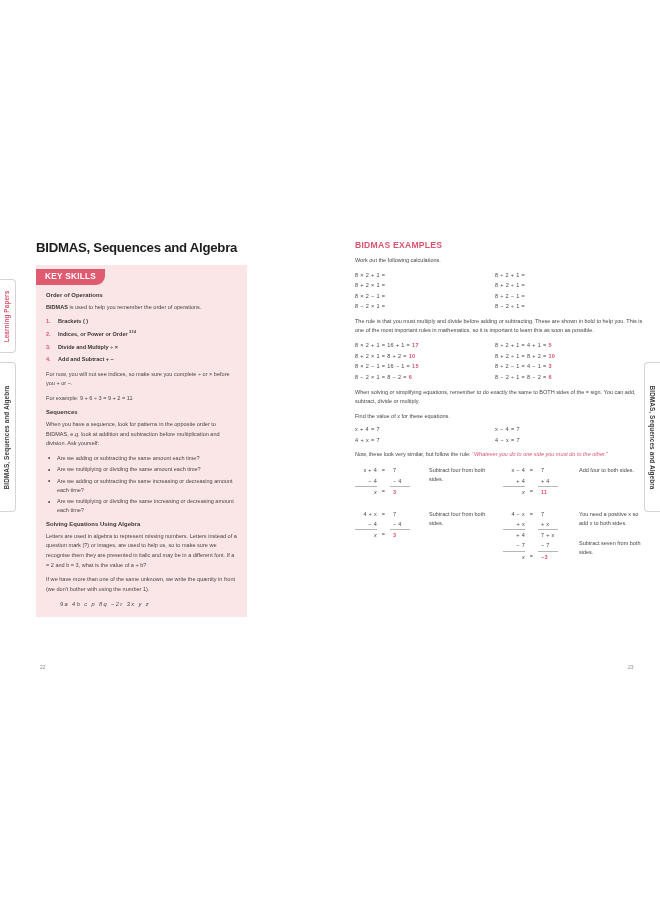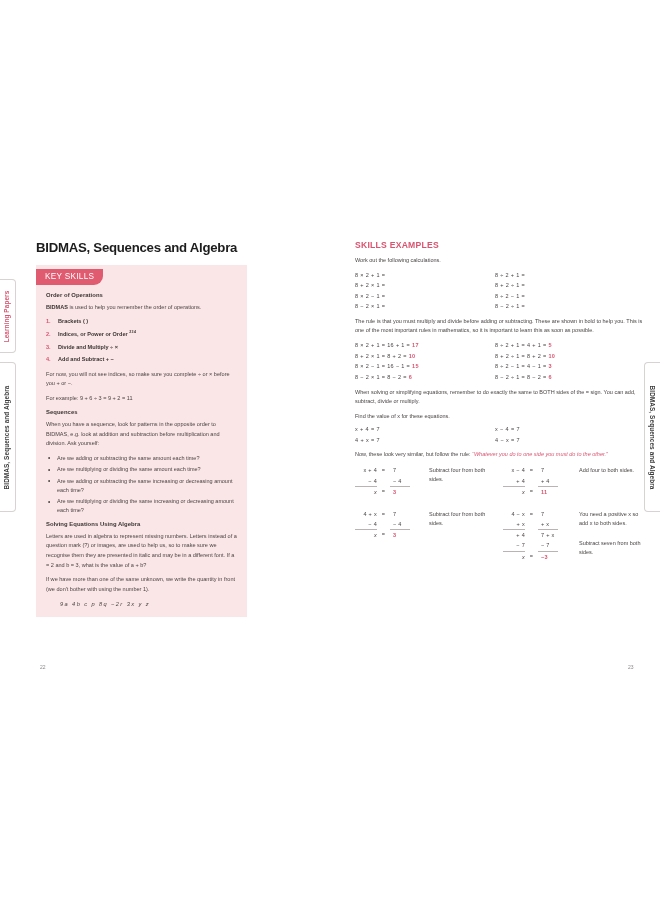--- a/index.html
+++ b/index.html
@@ -72,21 +72,21 @@
   .keyskills {
     background: #fbe6e7;
     padding: 0 0 10px 0;
     width: 211px;
   }
   .keyskills-badge {
     display: inline-block;
     background: #e05a70;
     color: #ffffff;
     font-size: 8.2px;
-    font-weight: normal;
+    font-weight: bold;
     letter-spacing: .3px;
     padding: 3px 9px 3.5px 9px;
     border-bottom-right-radius: 9px;
     border-top-right-radius: 0;
     margin-bottom: 7px;
     text-align: center;
   }
   .ks-body { padding: 0 10px; color: #45403f; }
   .ks-h {
     font-size: 5.9px;
@@ -276,21 +276,21 @@
         <div class="ks-p">Letters are used in algebra to represent missing numbers. Letters instead of a question mark (?) or images, are used to help us, so to make sure we recognise them they are presented in italic and may be in a different font. If a = 2 and b = 3, what is the value of a + b?</div>
         <div class="ks-p">If we have more than one of the same unknown, we write the quantity in front (we don't bother with using the number 1).</div>
         <div class="ks-italicline">9a  4b  c  p  8q  −2r  3x  y  z</div>
 
       </div>
     </div>
   </div>
 
   <div class="page page-right">
 
-    <div class="we-title">SKILLS EXAMPLES</div>
+    <div class="we-title">BIDMAS EXAMPLES</div>
     <div class="we-p tight">Work out the following calculations.</div>
 
     <div class="calc-grid">
       <div class="calc-line">8 × 2 + 1 =</div>
       <div class="calc-line">8 ÷ 2 + 1 =</div>
       <div class="calc-line">8 + 2 × 1 =</div>
       <div class="calc-line">8 + 2 ÷ 1 =</div>
       <div class="calc-line">8 × 2 − 1 =</div>
       <div class="calc-line">8 ÷ 2 − 1 =</div>
       <div class="calc-line">8 − 2 × 1 =</div>

